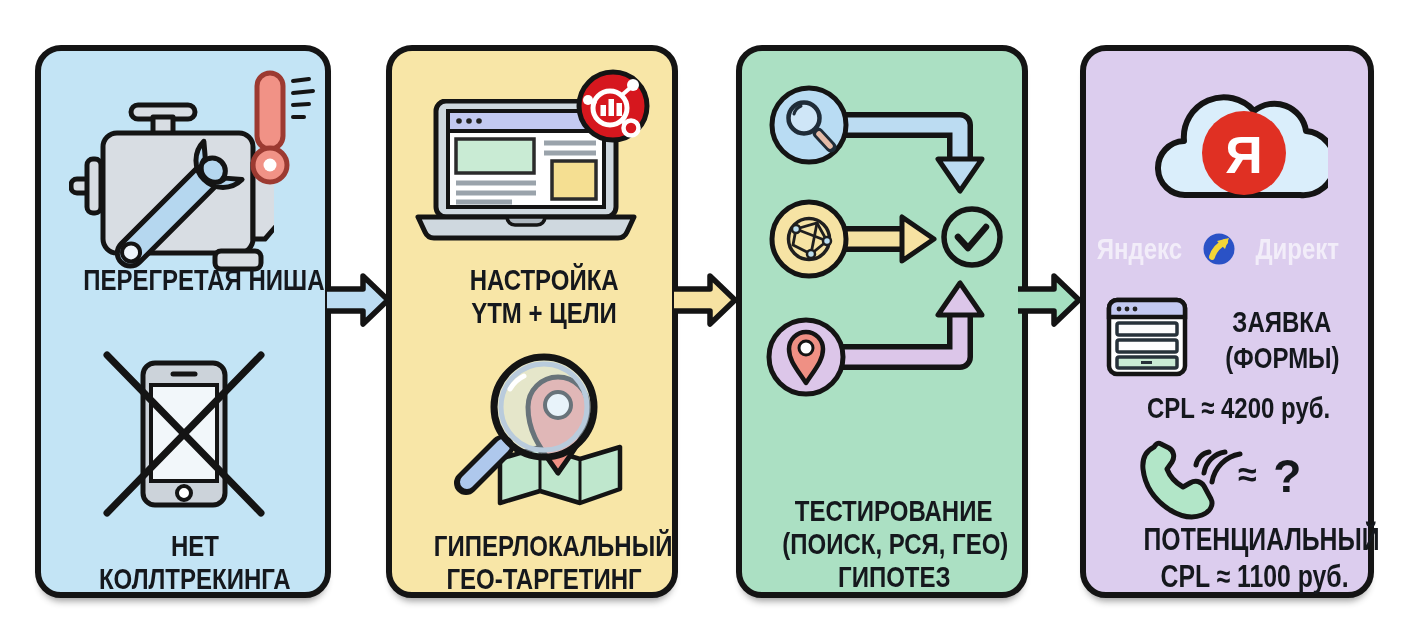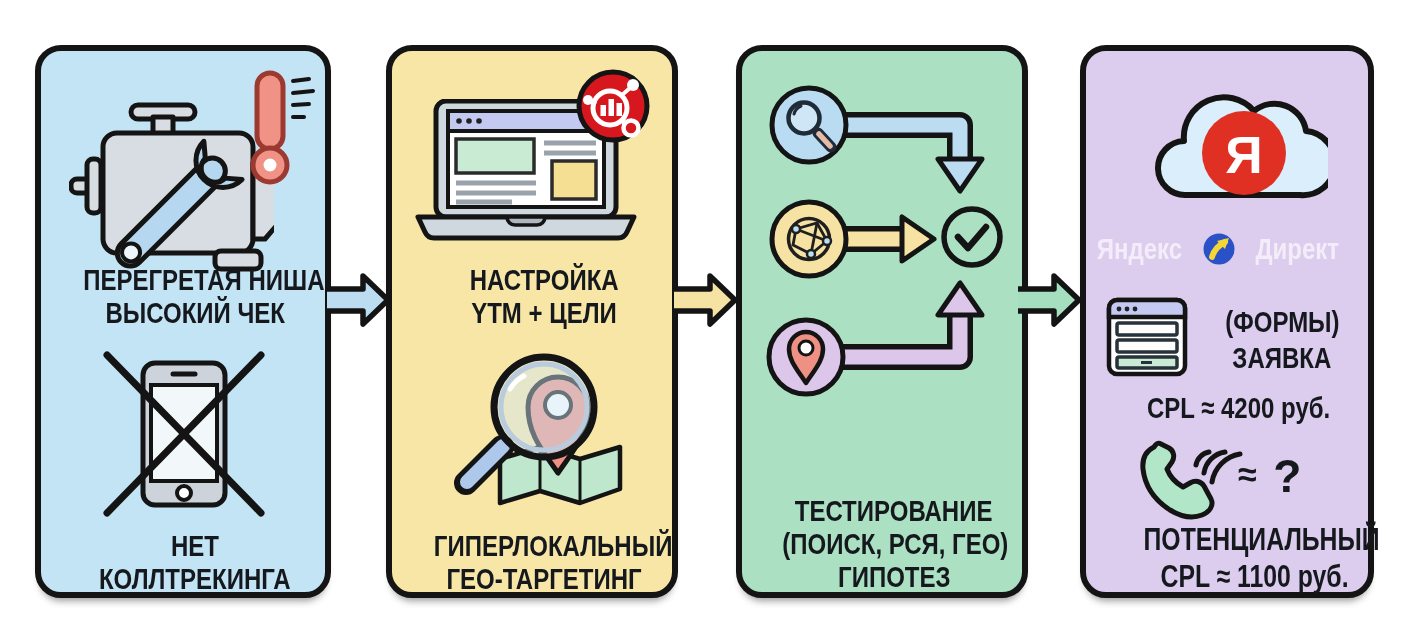--- a/index.html
+++ b/index.html
@@ -66,21 +66,20 @@
       <g stroke="#141414" stroke-width="4" stroke-linecap="round">
         <line x1="52" y1="12" x2="68" y2="10"></line>
         <line x1="52" y1="24" x2="72" y2="22"></line>
         <line x1="52" y1="36" x2="68" y2="35"></line>
         <line x1="52" y1="48" x2="63" y2="48"></line>
       </g>
     </svg>
 
     <div class="txt h30" style="top:212px">
       <div><span class="cz">ПЕРЕГРЕТАЯ НИША</span></div>
-      <div><span class="cz">ВЫСОКИЙ ЧЕК</span></div>
     </div>
 
     <svg class="abs" style="left:58px;top:300px" width="170" height="168" viewBox="0 0 170 168">
       <rect x="44" y="12" width="82" height="142" rx="12" fill="var(--phone-gray)" stroke="#141414" stroke-width="5"></rect>
       <rect x="52" y="34" width="66" height="96" fill="#f2f7fa" stroke="#141414" stroke-width="4"></rect>
       <line x1="74" y1="23" x2="96" y2="23" stroke="#141414" stroke-width="5" stroke-linecap="round"></line>
       <circle cx="85" cy="142" r="7" fill="#ffffff" stroke="#141414" stroke-width="4"></circle>
       <g stroke="#141414" stroke-width="7" stroke-linecap="round">
         <line x1="8" y1="4" x2="162" y2="162"></line>
         <line x1="162" y1="4" x2="8" y2="162"></line>
@@ -235,22 +234,22 @@
       <circle cx="13" cy="12" r="2.4" fill="#222222"></circle>
         <circle cx="21" cy="12" r="2.4" fill="#222222"></circle>
         <circle cx="29" cy="12" r="2.4" fill="#222222"></circle>
       <rect x="11" y="26" width="60" height="12" rx="2" fill="#fdfdfd" stroke="#27323a" stroke-width="3.5"></rect>
       <rect x="11" y="43" width="60" height="12" rx="2" fill="#fdfdfd" stroke="#27323a" stroke-width="3.5"></rect>
       <rect x="11" y="60" width="60" height="11" rx="2" fill="var(--content-green)" stroke="#27323a" stroke-width="3.5"></rect>
       <line x1="35" y1="65.5" x2="46" y2="65.5" stroke="#27323a" stroke-width="3"></line>
     </svg>
 
     <div class="lead-text">
+      <div><span class="cz">ЗАЯВКА</span></div>
       <div><span class="cz">(ФОРМЫ)</span></div>
-      <div><span class="cz">ЗАЯВКА</span></div>
     </div>
 
     <div class="txt h30" style="top:340px">
       <span class="cz">CPL ≈ 4200 руб.</span>
     </div>
 
     <svg class="abs" style="left:48px;top:388px" width="112" height="90" viewBox="0 0 112 90">
       <path d="M20,8 C12,12 8,20 9,30 C11,48 22,62 36,71 C46,77 58,80 68,76 C76,73 80,66 77,60 L70,47 C67,42 61,41 56,44 L49,48 C42,44 36,38 33,30 L38,23 C41,18 40,12 35,9 L27,5 C24,3 22,5 20,8 Z" fill="var(--handset-green)" stroke="#141414" stroke-width="5" stroke-linejoin="round"></path>
       <g stroke="#141414" stroke-width="5" fill="none" stroke-linecap="round">
         <path d="M62,26 a16,16 0 0 1 13,-13"></path>

